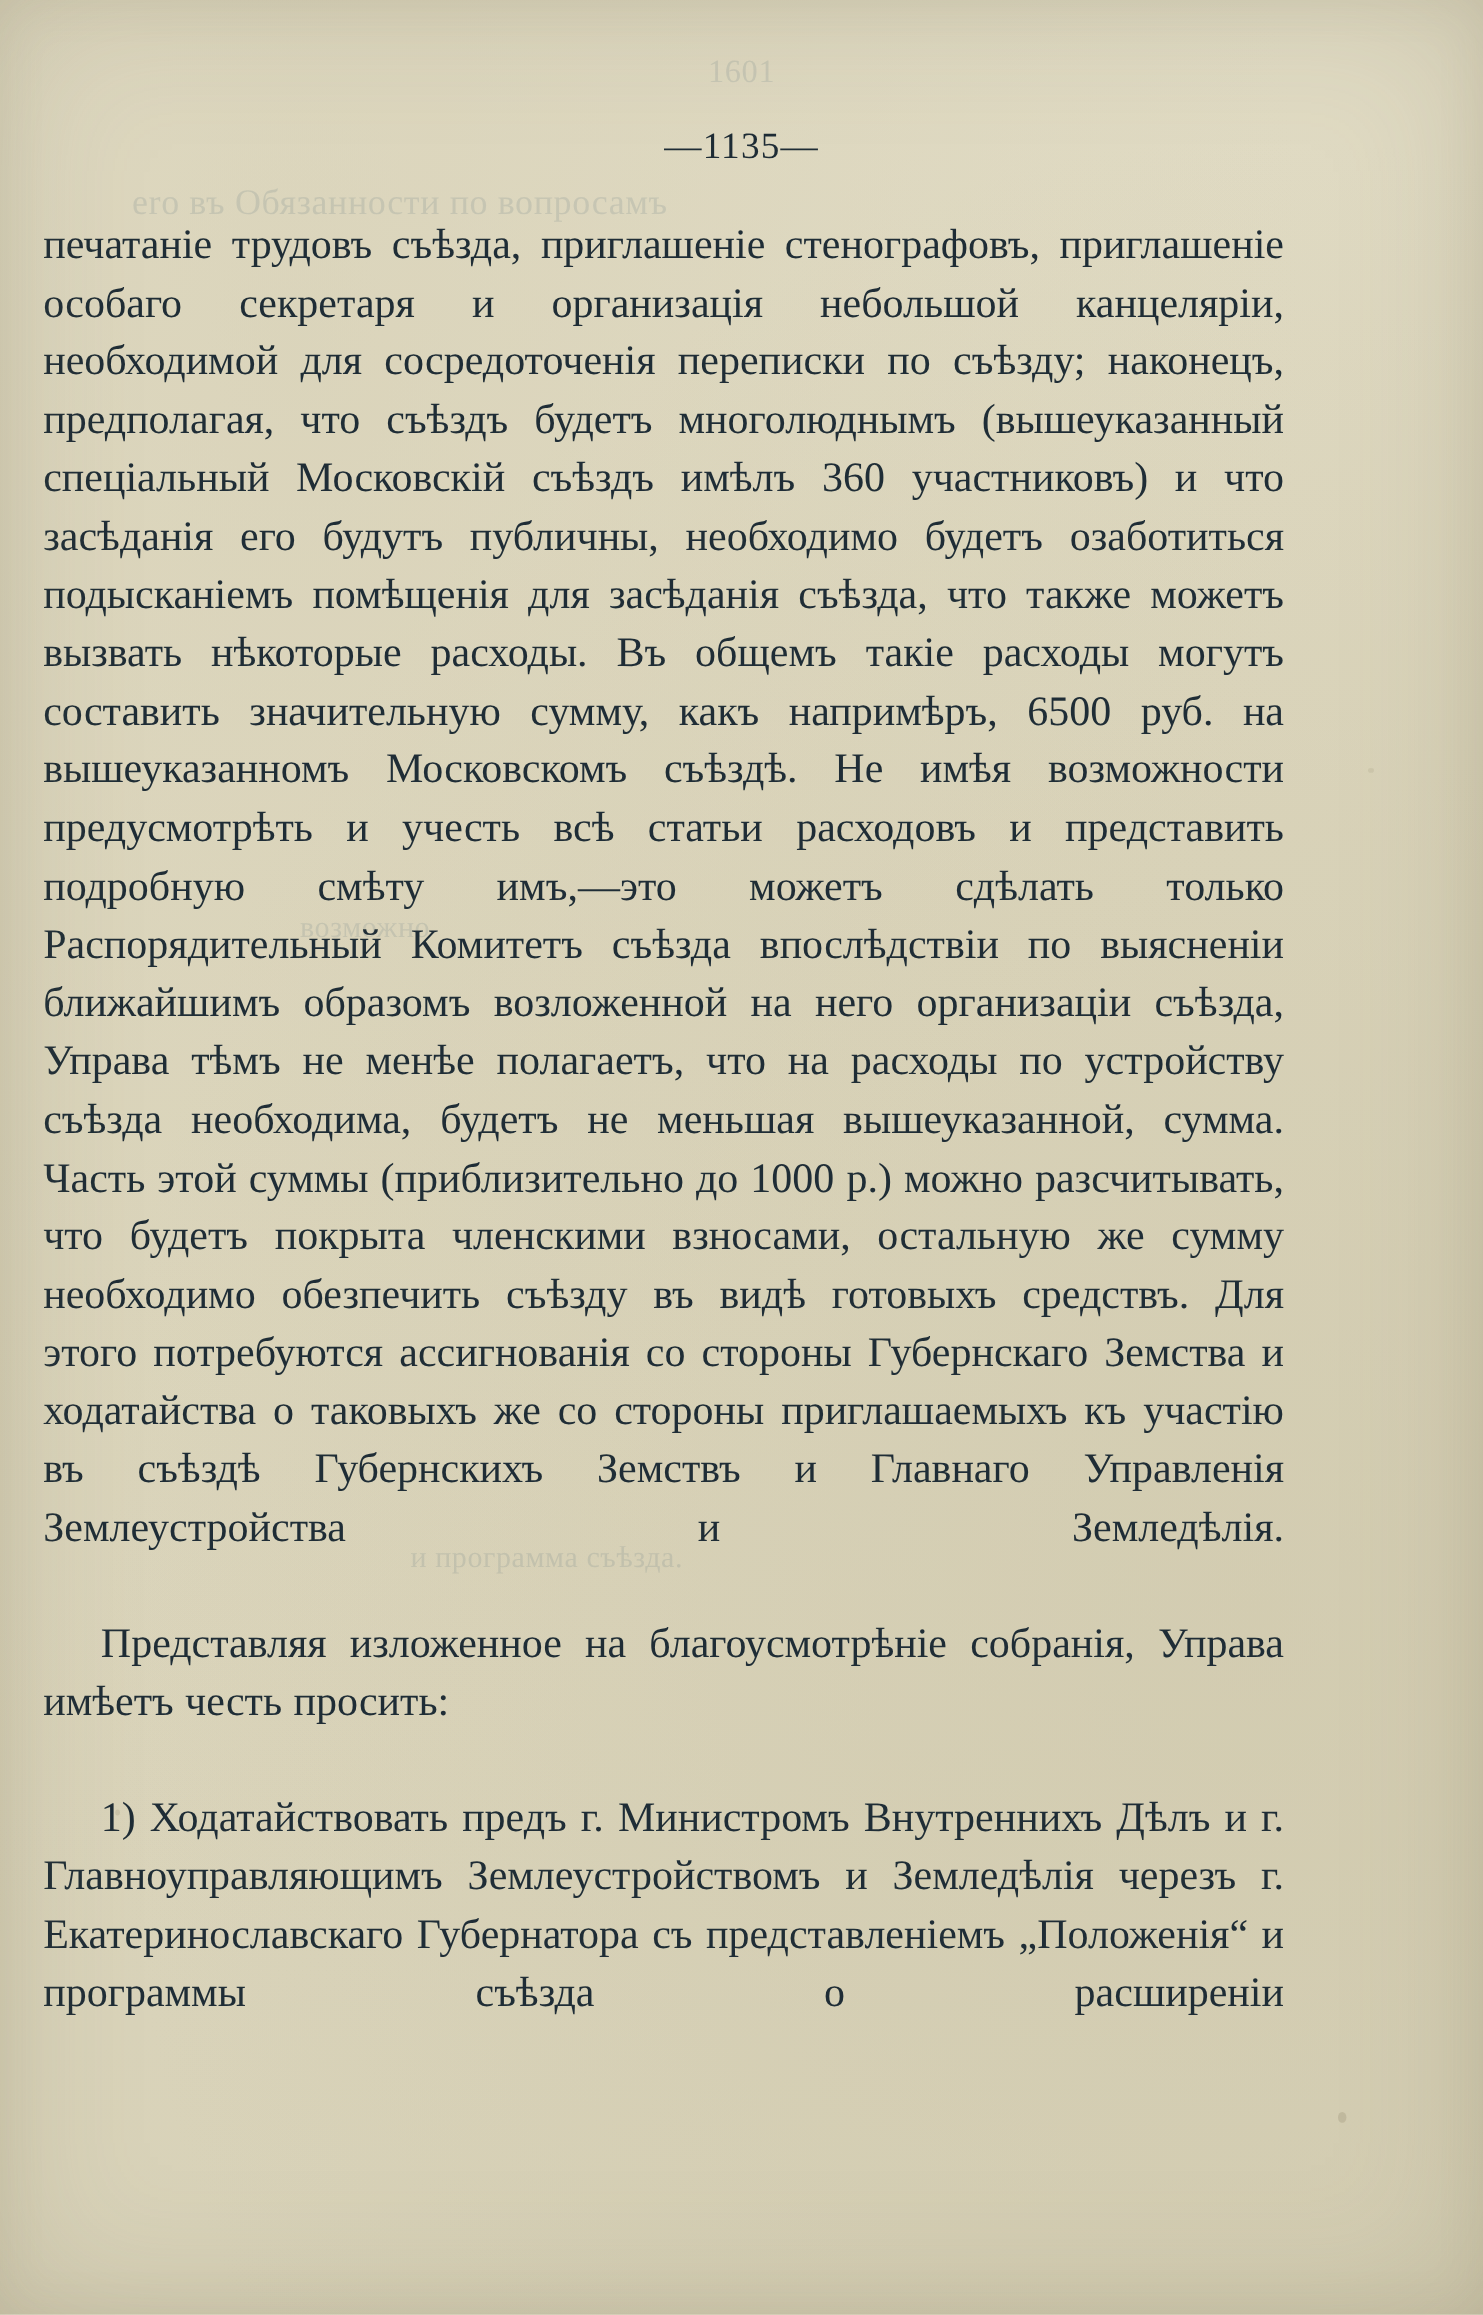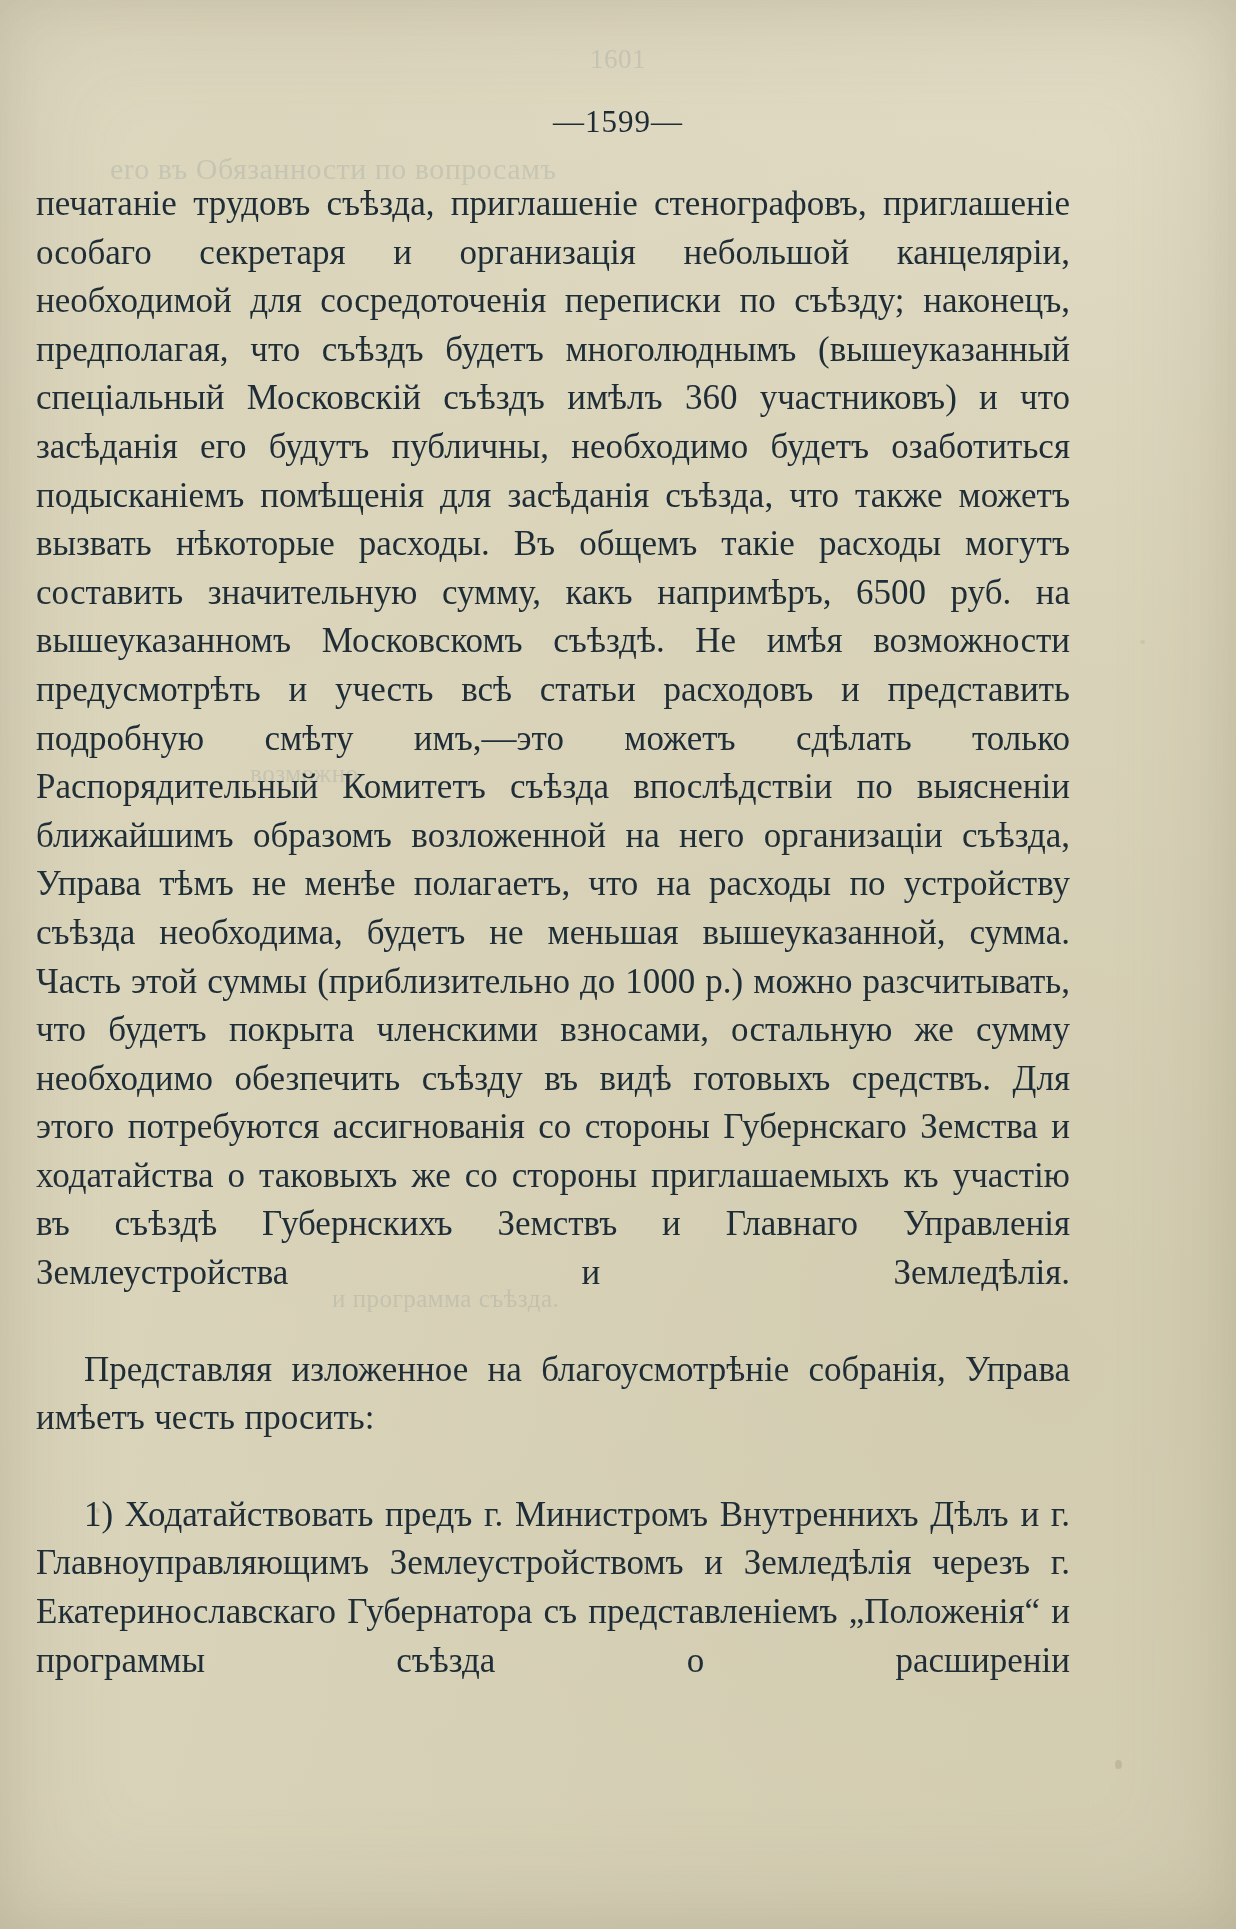--- a/index.html
+++ b/index.html
@@ -48,21 +48,21 @@
     left: 110px;
     font-size: 30px;
   }
   .ghost-line-2 {
     top: 760px;
     left: 250px;
     font-size: 25px;
   }
   .ghost-line-3 {
     top: 1285px;
-    left: 332px;
+    left: 342px;
     font-size: 25px;
   }
   .folio {
     position: absolute;
     top: 104px;
     left: 0;
     width: 100%;
     text-align: center;
     font-size: 31px;
     letter-spacing: 1px;
@@ -104,21 +104,21 @@
 </head>
 <body>
 
 <div class="page">
 
   <div class="ghost ghost-page-no">1601</div>
   <div class="ghost ghost-line-1">ero въ Обязанности по вопросамъ</div>
   <div class="ghost ghost-line-2">возможно</div>
   <div class="ghost ghost-line-3">и программа съѣзда.</div>
 
-  <div class="folio">—1599—</div>
+  <div class="folio">—1135—</div>
 
   <div class="body">
     <p>печатаніе трудовъ съѣзда, приглашеніе стенографовъ, приглашеніе особаго секретаря и организація небольшой канцеляріи, необходимой для сосредоточенія переписки по съѣзду; наконецъ, предполагая, что съѣздъ будетъ многолюднымъ (вышеуказанный спеціальный Московскій съѣздъ имѣлъ 360 участниковъ) и что засѣданія его будутъ публичны, необходимо будетъ озаботиться подысканіемъ помѣщенія для засѣданія съѣзда, что также можетъ вызвать нѣкоторые расходы. Въ общемъ такіе расходы могутъ составить значительную сумму, какъ напримѣръ, 6500 руб. на вышеуказанномъ Московскомъ съѣздѣ. Не имѣя возможности предусмотрѣть и учесть всѣ статьи расходовъ и представить подробную смѣту имъ,—это можетъ сдѣлать только Распорядительный Комитетъ съѣзда впослѣдствіи по выясненіи ближайшимъ образомъ возложенной на него организаціи съѣзда, Управа тѣмъ не менѣе полагаетъ, что на расходы по устройству съѣзда необходима, будетъ не меньшая вышеуказанной, сумма. Часть этой суммы (приблизительно до 1000 р.) можно разсчитывать, что будетъ покрыта членскими взносами, остальную же сумму необходимо обезпечить съѣзду въ видѣ готовыхъ средствъ. Для этого потребуются ассигнованія со стороны Губернскаго Земства и ходатайства о таковыхъ же со стороны приглашаемыхъ къ участію въ съѣздѣ Губернскихъ Земствъ и Главнаго Управленія Землеустройства и Земледѣлія.</p>
     <p class="indent last-line-left">Представляя изложенное на благоусмотрѣніе собранія, Управа имѣетъ честь просить:</p>
     <p class="indent">1) Ходатайствовать предъ г. Министромъ Внутреннихъ Дѣлъ и г. Главноуправляющимъ Землеустройствомъ и Земледѣлія черезъ г. Екатеринославскаго Губернатора съ представленіемъ „Положенія“ и программы съѣзда о расширеніи</p>
   </div>
 
   <div class="smudge s1"></div>
   <div class="smudge s2"></div>
   <div class="smudge s3"></div>

